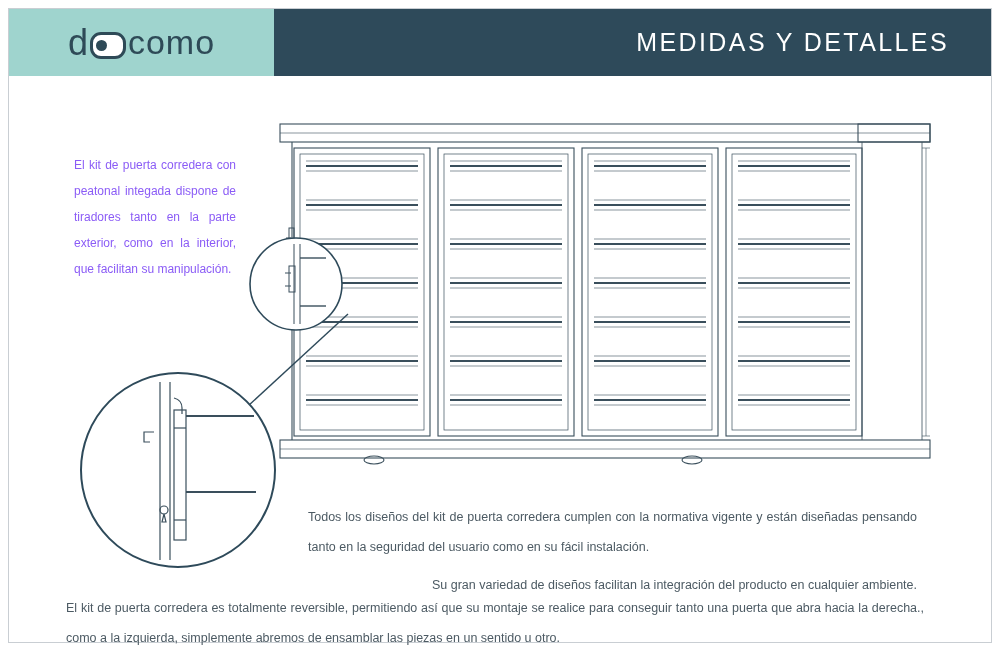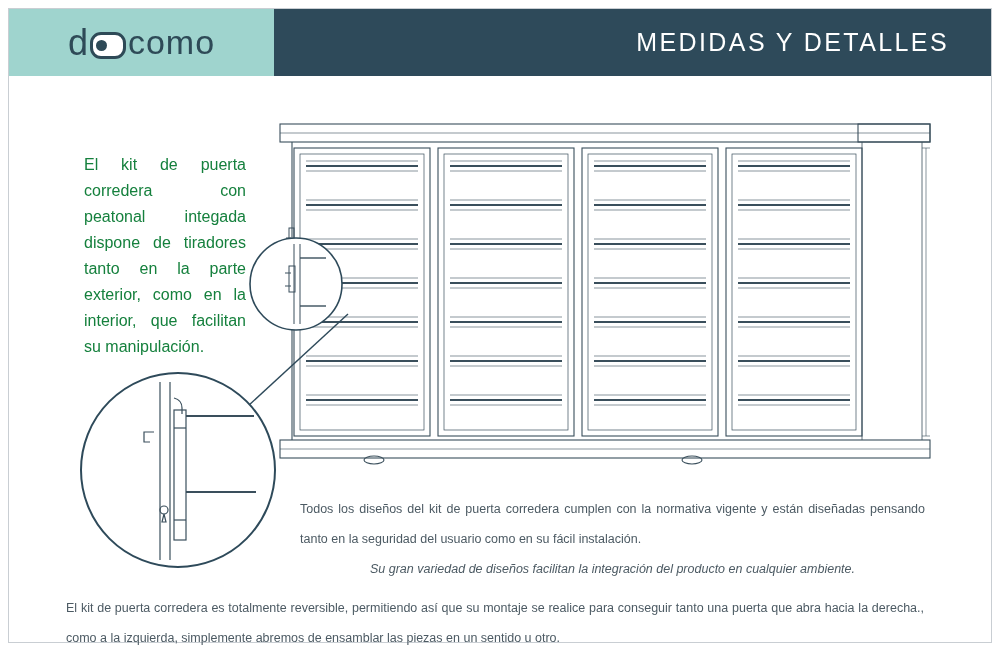--- a/index.html
+++ b/index.html
@@ -93,25 +93,24 @@
     letter-spacing: 2.4px;
     font-weight: 400;
   }
 
   
   .left-note {
     position: absolute;
     left: 74px;
     top: 152px;
     width: 162px;
-    font-size: 16px;
+    font-size: 12px;
     line-height: 26px;
-    color: #15803d;
+    color: #8b5cf6;
     text-align: justify;
-    margin-left: 10px;
   }
 
   
   .drawing {
     position: absolute;
     left: 262px;
     top: 110px;
     width: 690px;
     height: 380px;
   }
@@ -145,22 +144,22 @@
   .mid-note {
     position: absolute;
     left: 300px;
     top: 494px;
     width: 625px;
     font-size: 12.5px;
     line-height: 30px;
     color: #4c5a63;
     text-align: justify;
   }
-  .mid-note p { margin: 0; }
-  .mid-note p.no-justify { text-align: center; font-style: italic; }
+  .mid-note p { margin: 8px; }
+  .mid-note p.no-justify { text-align: right; }
 
   .bottom-note {
     position: absolute;
     left: 66px;
     top: 593px;
     width: 858px;
     font-size: 12.5px;
     line-height: 30px;
     color: #4c5a63;
     text-align: justify;

